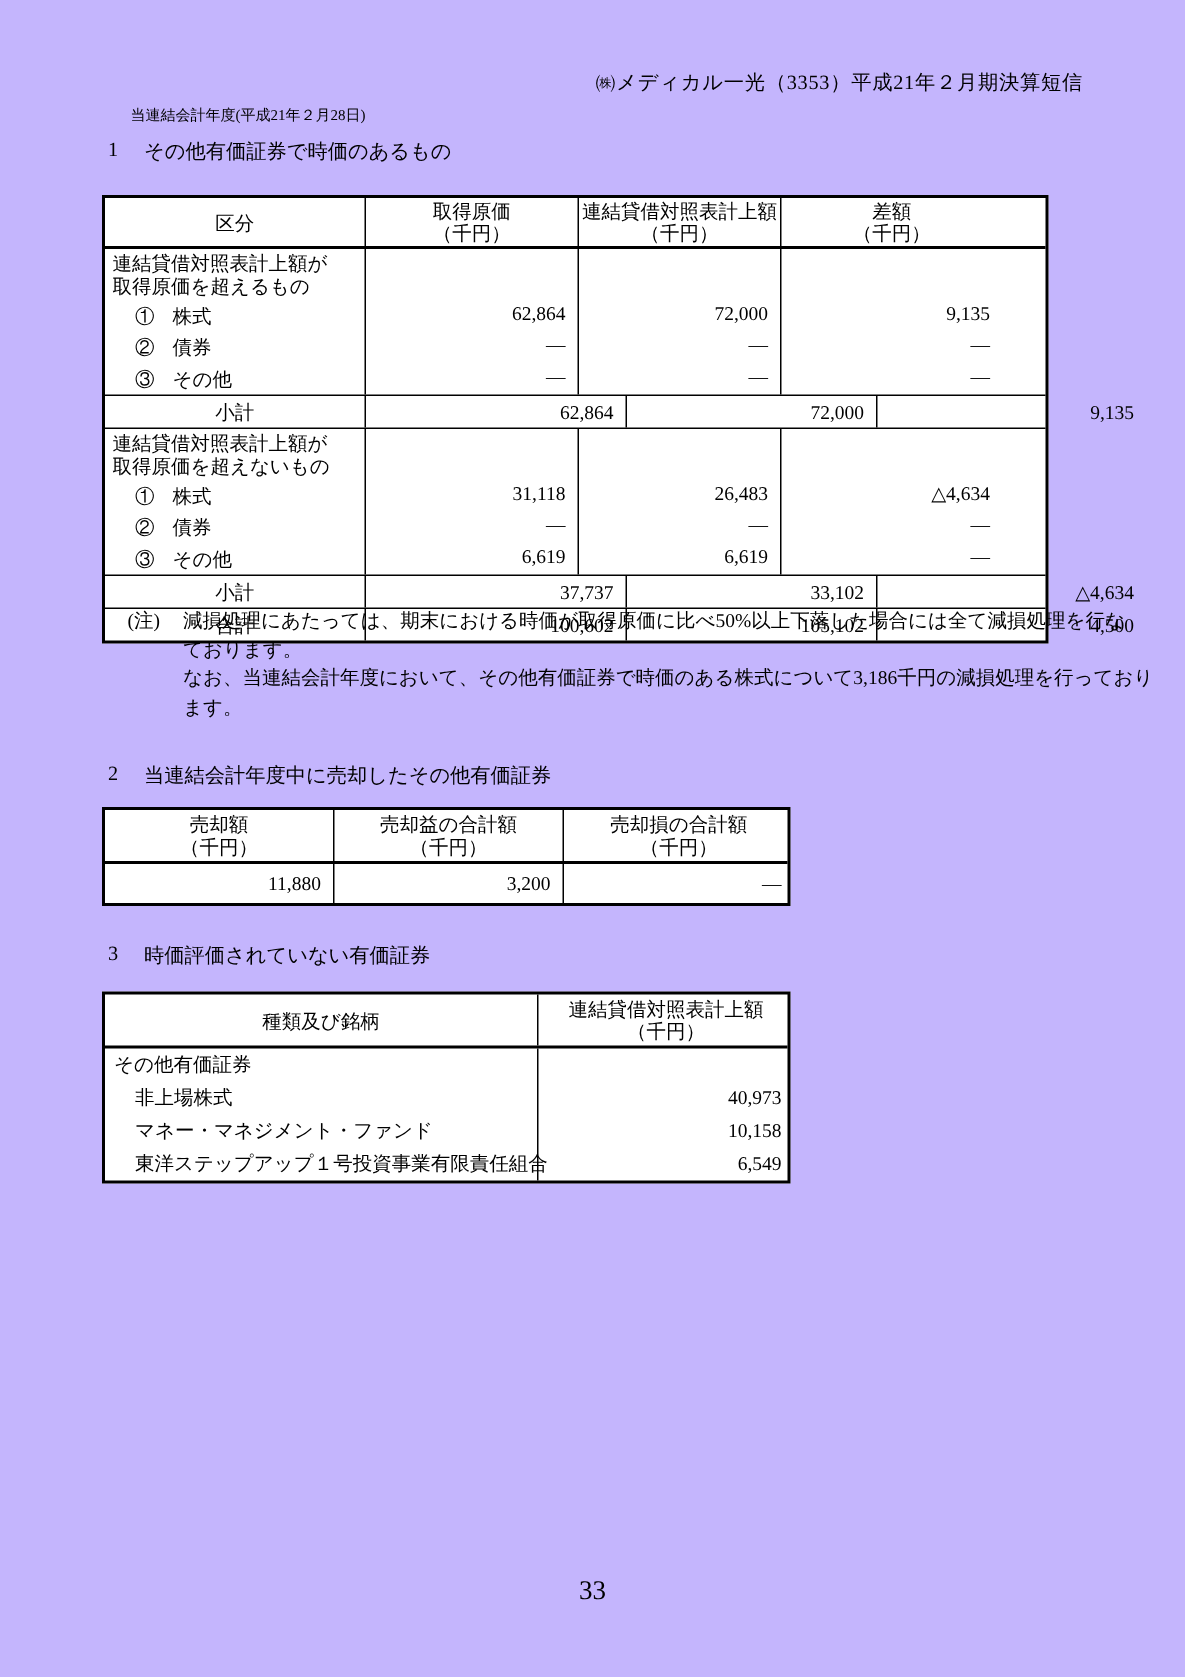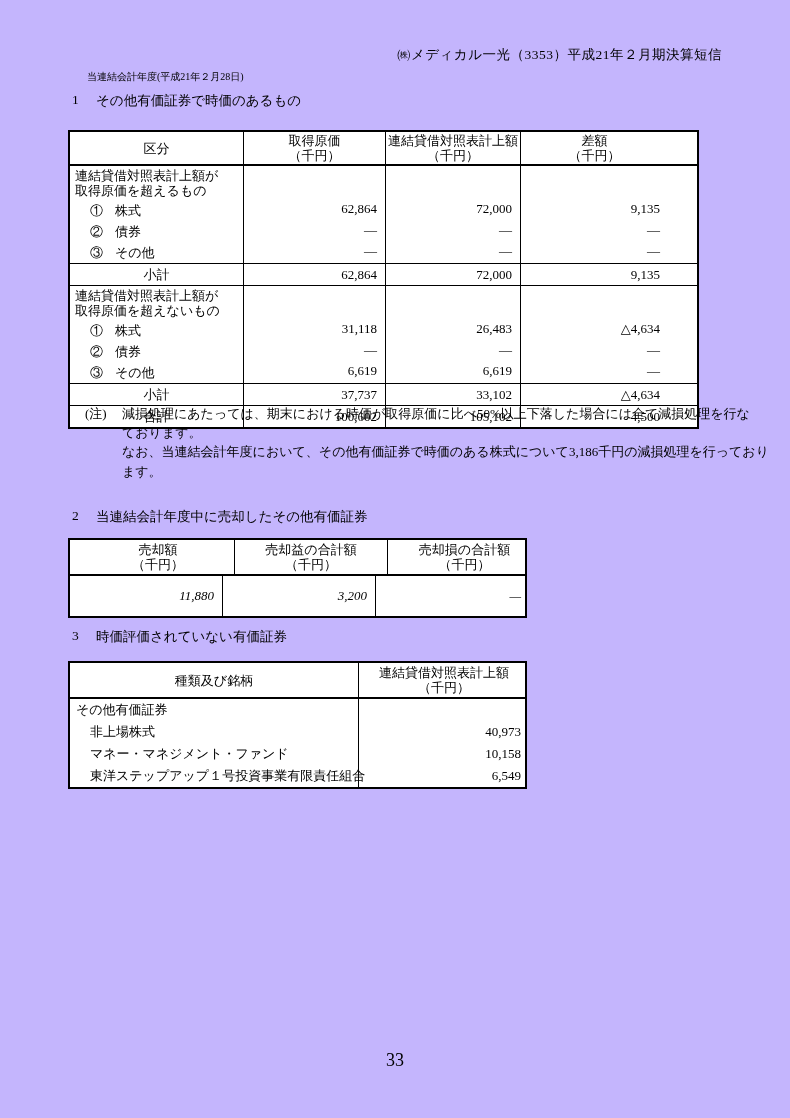--- a/index.html
+++ b/index.html
@@ -42,34 +42,34 @@
   .t1 .c2{width:142px;flex:none;}
   .t1 .c3{width:135px;flex:none;}
   .t1 .c4{width:147px;flex:none;}
   .t1 .hdr{height:32px;}
   .t1 .sep{border-top:1px solid #000;}
   .glabel{height:32px;padding:2px 4px 0 5px;line-height:15px;}
   .iline{height:21px;display:flex;align-items:center;padding-left:20px;}
   .iline .circ{margin-right:12px;}
   .vspace{height:32px;}
   .vline{height:21px;line-height:21px;}
-  .srow{height:21px;}
+  .srow{height:21px;gap:32px;}
   .srow .cell{display:flex;flex-direction:column;justify-content:center;height:100%;}
   .srow .num{display:block;line-height:21px;}
 
   
   .note{position:absolute;top:404px;left:85px;width:645px;display:flex;font-size:13px;line-height:19.2px;}
   .note-label{width:37px;flex:none;}
   .note-lines div{white-space:nowrap;}
 
   
   .t2{top:538px;left:68px;width:459px;}
   .t2 .cell{width:153px;flex:none;}
-  .t2 .hdr{height:34px;padding-left:12px;}
-  .t2 .drow{height:40px;font-style:italic;}
+  .t2 .hdr{height:34px;}
+  .t2 .drow{height:26px;}
   .t2 .drow .cell{display:flex;flex-direction:column;justify-content:center;}
 
   
   .t3{top:661px;left:68px;width:459px;}
   .t3 .k1{width:289px;flex:none;}
   .t3 .k2{width:170px;flex:none;}
   .t3 .hdr{height:34px;}
   .t3 .bline{height:22px;line-height:22px;}
   .t3 .gname{padding-left:6px;}
   .t3 .iname{padding-left:20px;}

